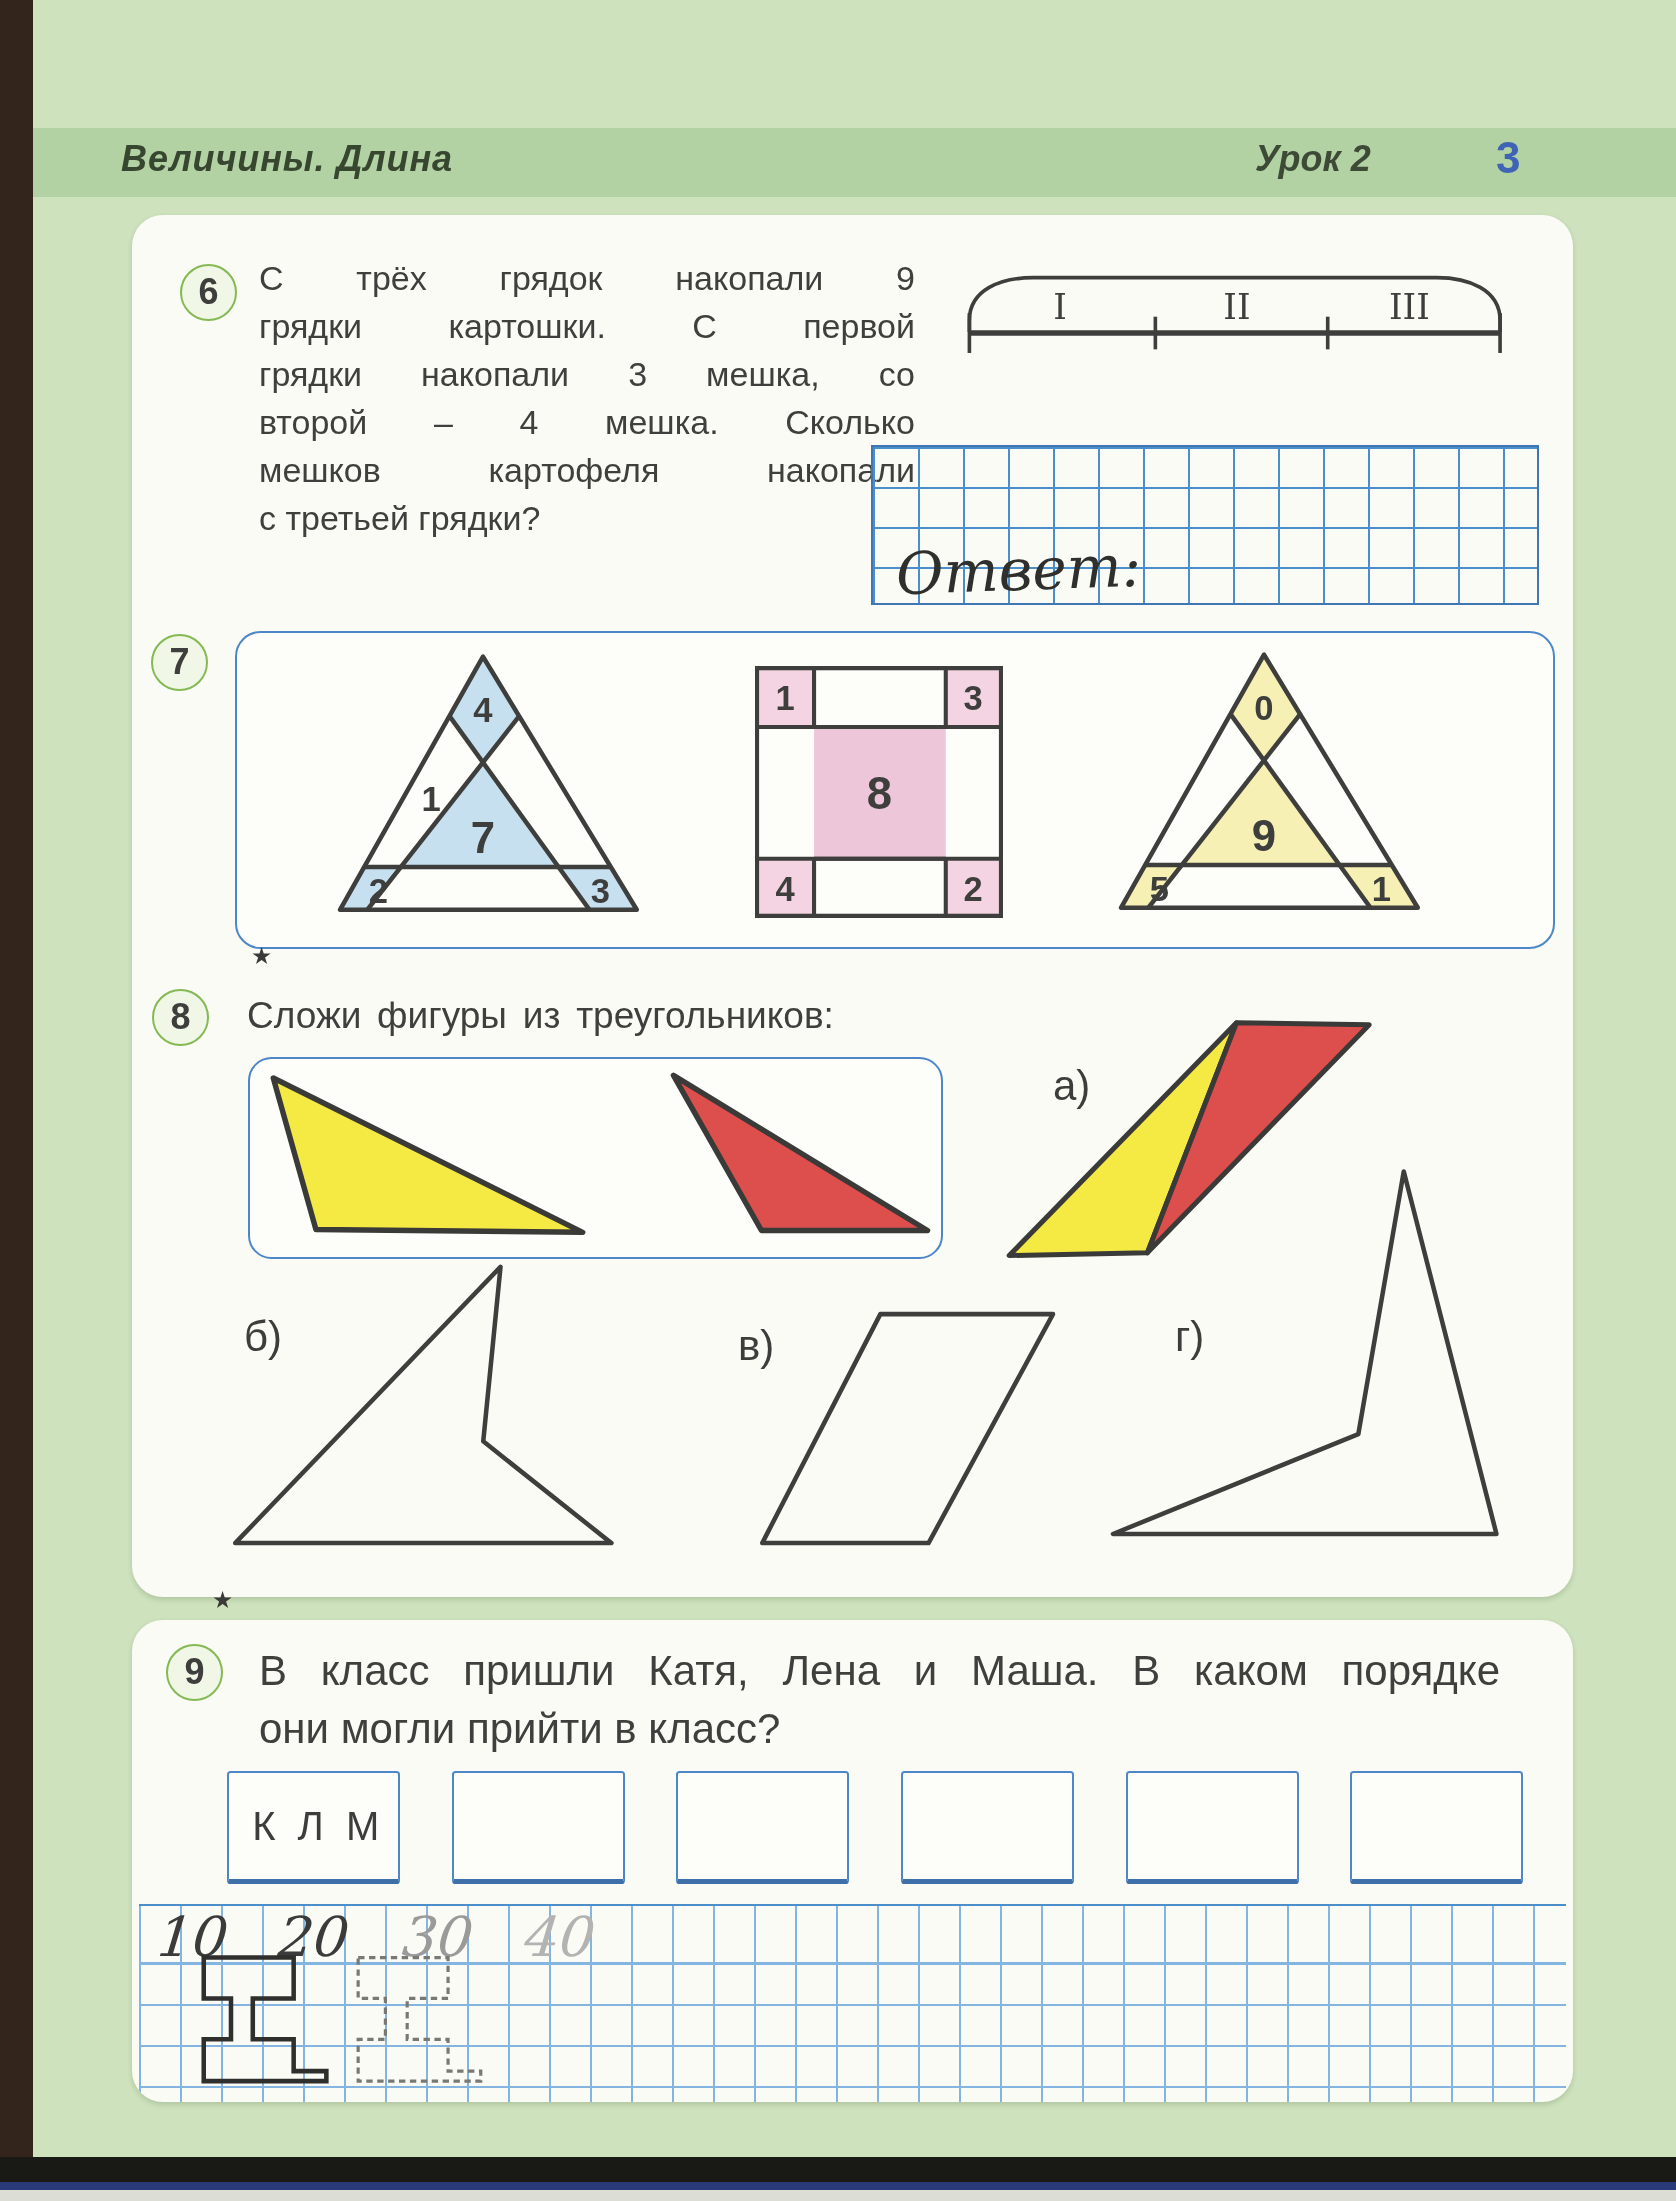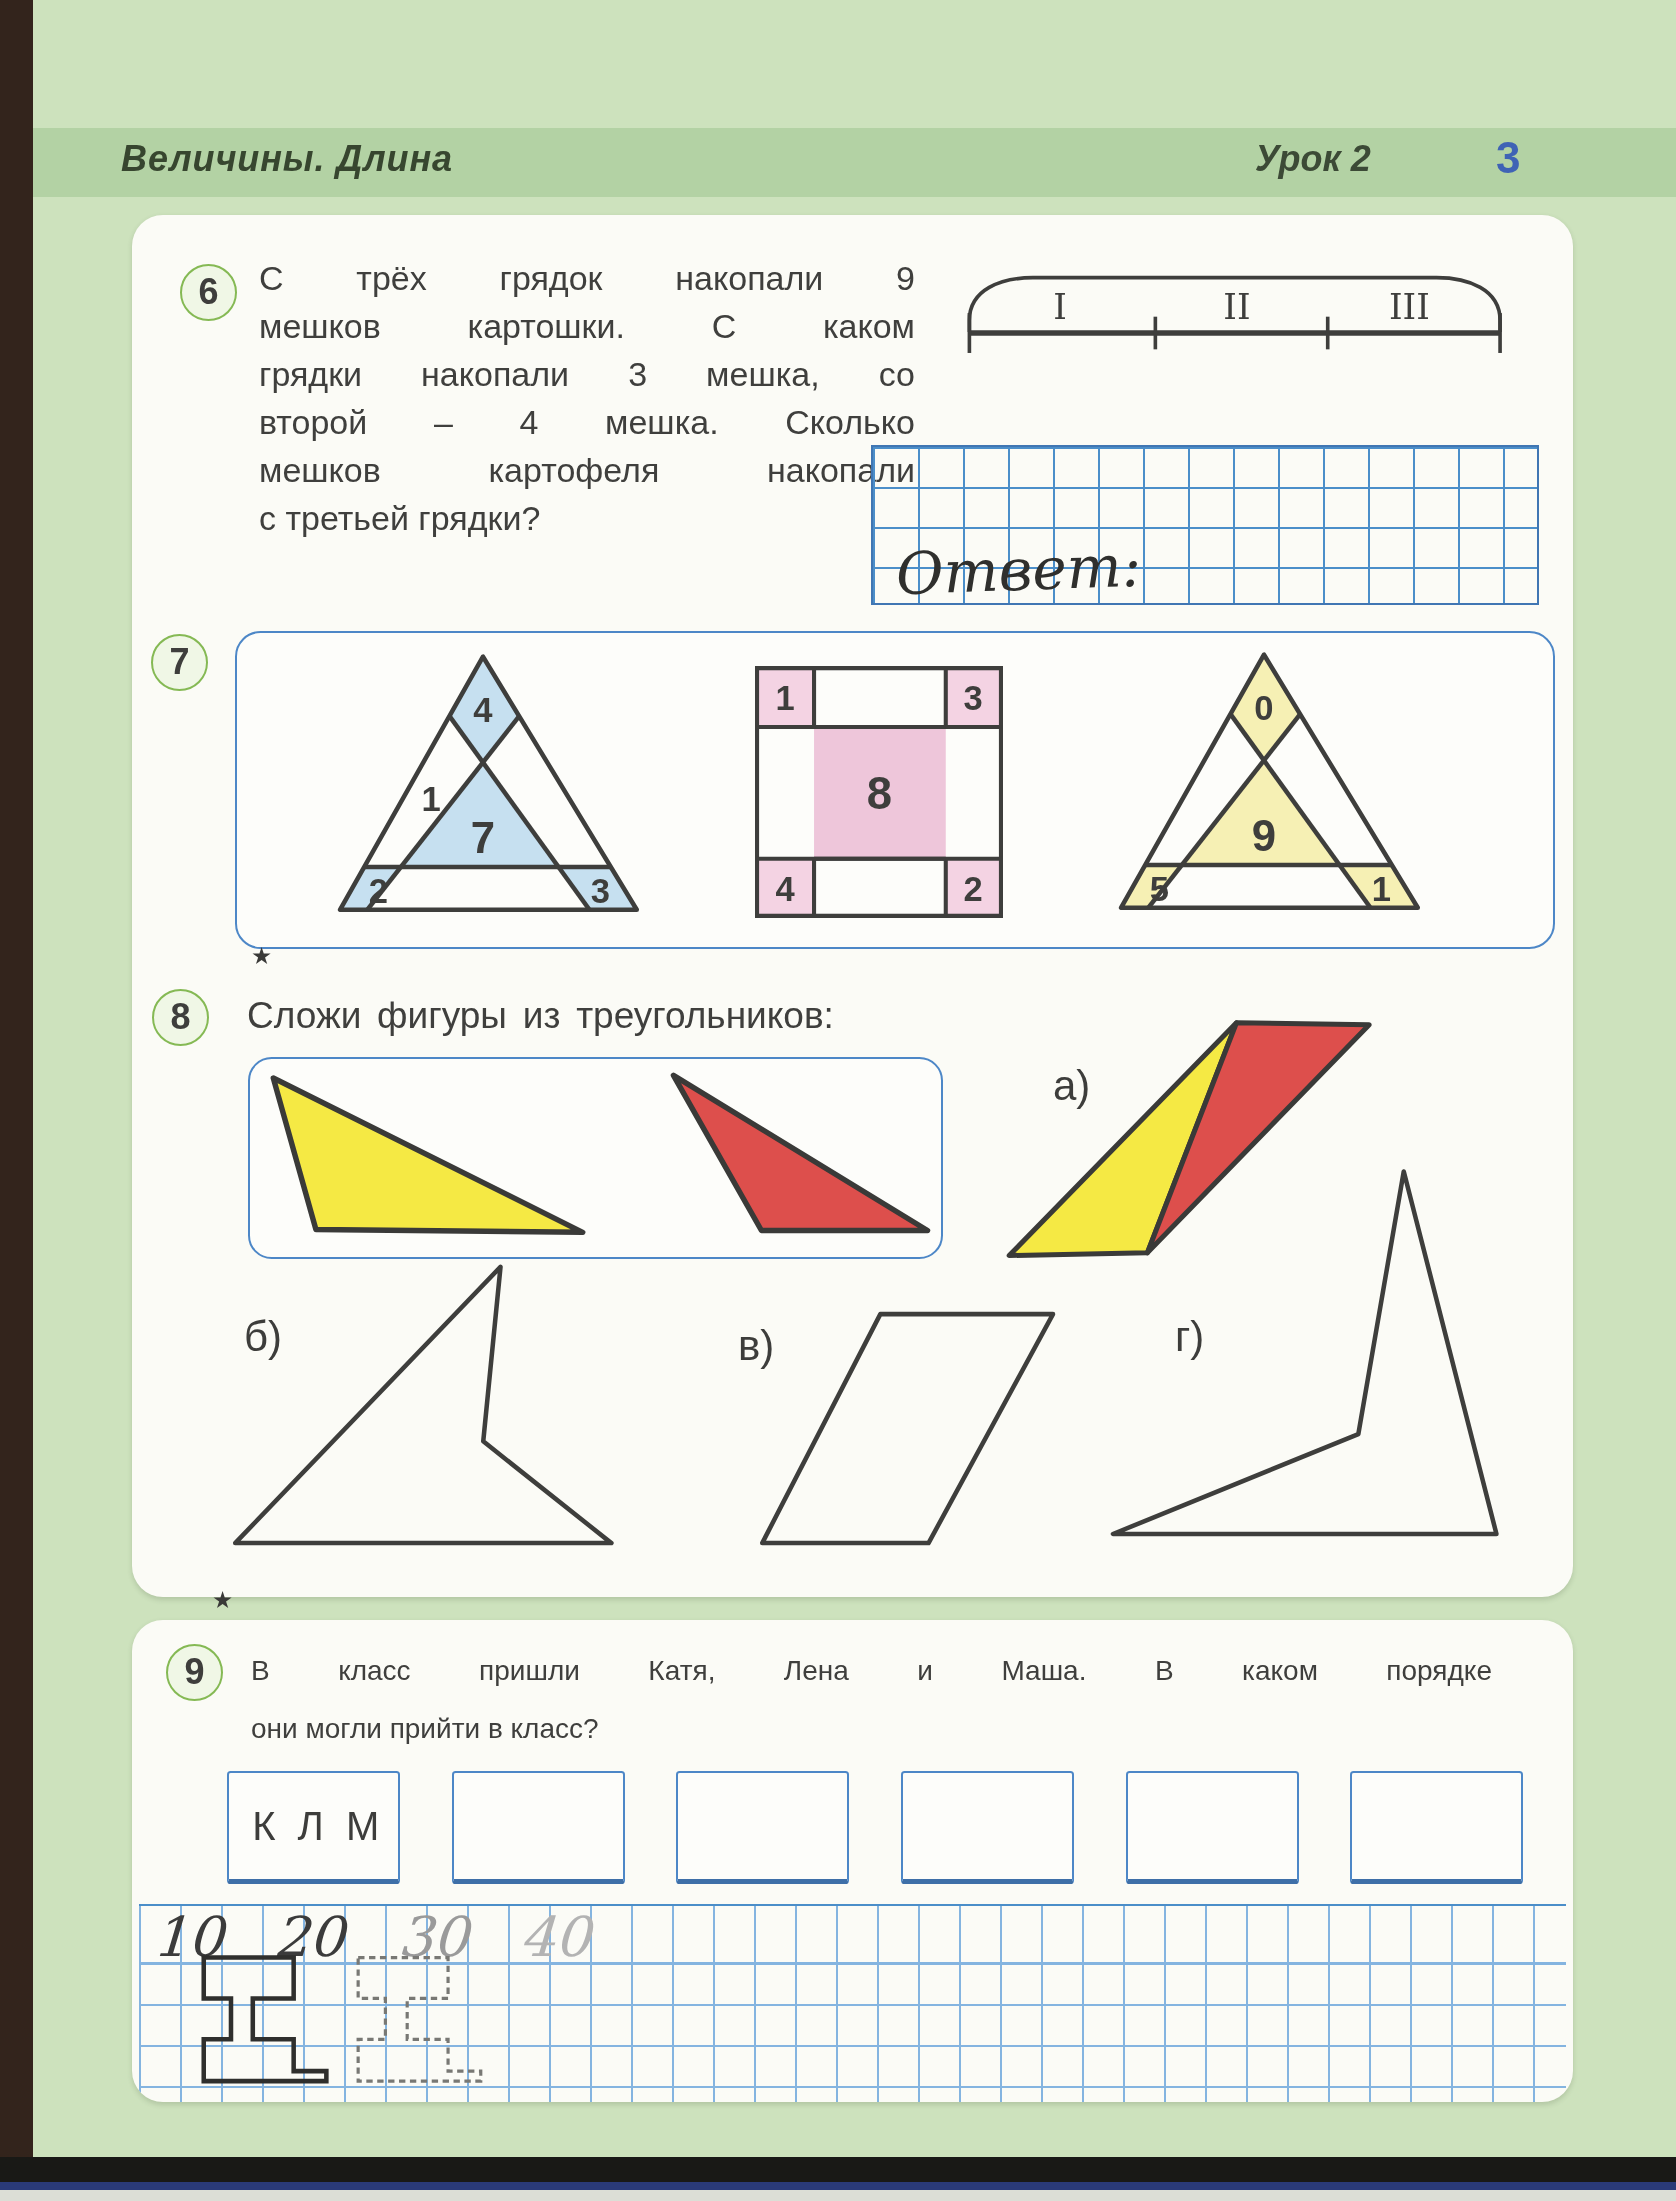--- a/index.html
+++ b/index.html
@@ -25,21 +25,21 @@
   .jline{text-align:justify;text-align-last:justify;white-space:normal !important;}
   .ans-grid{left:871px;top:445px;width:668px;height:160px;border:2.7px solid #4076b3;box-sizing:border-box;
     background-image:repeating-linear-gradient(to right,#4b8ec9 0 1.8px,transparent 1.8px 45px),
                      repeating-linear-gradient(to bottom,#4b8ec9 0 1.8px,transparent 1.8px 40px);}
   .ans-label{left:896px;top:536px;font-family:"DejaVu Serif",serif;font-style:italic;font-size:58px;color:#2f2f2d;transform:rotate(-2deg);}
   .blue-box{border:2.7px solid #4d87c7;border-radius:25.5px;background:#fdfdfa;box-sizing:border-box;}
   .t7box{left:235px;top:631px;width:1320px;height:318px;}
   .t8title{left:247px;top:995px;font-size:37px;color:#3f3f3d;word-spacing:5.5px;white-space:nowrap;}
   .tribox{left:248px;top:1057px;width:695px;height:202px;border-radius:23.6px;}
   .fig-label{font-size:42px;color:#3d3d3b;}
-  .t9text{left:251px;top:1642px;width:1241px;font-size:28px;color:#3f3f3d;}
+  .t9text{left:259px;top:1642px;width:1241px;font-size:42px;color:#3f3f3d;}
   .t9text .ln{height:58px;line-height:58px;white-space:nowrap;}
   .ans-box{top:1771px;width:173px;height:113px;border:2.7px solid #4d87c7;border-bottom:5.5px solid #3e6fa8;
     border-radius:3.6px;background:#fdfdfa;box-sizing:border-box;display:flex;align-items:center;justify-content:center;
     font-size:40px;color:#3d3d3b;letter-spacing:5.5px;padding-left:10px;}
   .pgrid1{left:7.3px;top:284px;width:1427px;height:59px;border-top:2.7px solid #4b8ec9;border-bottom:1.8px solid #84b4e0;box-sizing:border-box;
     background-image:repeating-linear-gradient(to right,#84b4e0 0 1.8px,transparent 1.8px 41px);}
   .pgrid2{left:7.3px;top:343px;width:1427px;height:139px;
     background-image:repeating-linear-gradient(to right,#84b4e0 0 1.8px,transparent 1.8px 41px),
                      repeating-linear-gradient(to bottom,#84b4e0 0 1.8px,transparent 1.8px 41px);}
   .pnum{font-family:"DejaVu Serif",serif;font-style:italic;font-size:55px;transform:skewX(-6deg);}
@@ -64,21 +64,21 @@
   <div class="abs band-lesson">Урок 2</div>
   <div class="abs band-page">3</div>
 
   <div class="abs card card1"></div>
 
   <div class="abs circle-num" style="left:180px;top:264px;">
     <span>6</span>
   </div>
   <div class="abs t6text">
     <div class="ln jline">С трёх грядок накопали 9</div>
-    <div class="ln jline">мешков картошки. С каком</div>
+    <div class="ln jline">грядки картошки. С первой</div>
     <div class="ln jline">грядки накопали 3 мешка, со</div>
     <div class="ln jline">второй – 4 мешка. Сколько</div>
     <div class="ln jline">мешков картофеля накопали</div>
     <div class="ln">с третьей грядки?</div>
   </div>
 
   <svg class="abs" style="left:946px;top:255px;" width="582" height="127" viewBox="0 0 640 140">
     <path d="M25,85 L25,72 C25,38 60,25 95,25 L540,25 C575,25 610,38 610,72 L610,85" fill="none" stroke="#3e3e3c" stroke-width="4"></path>
     <line x1="25" y1="86" x2="610" y2="86" stroke="#3e3e3c" stroke-width="6"></line>
     <line x1="25" y1="64" x2="25" y2="108" stroke="#3e3e3c" stroke-width="4"></line>

